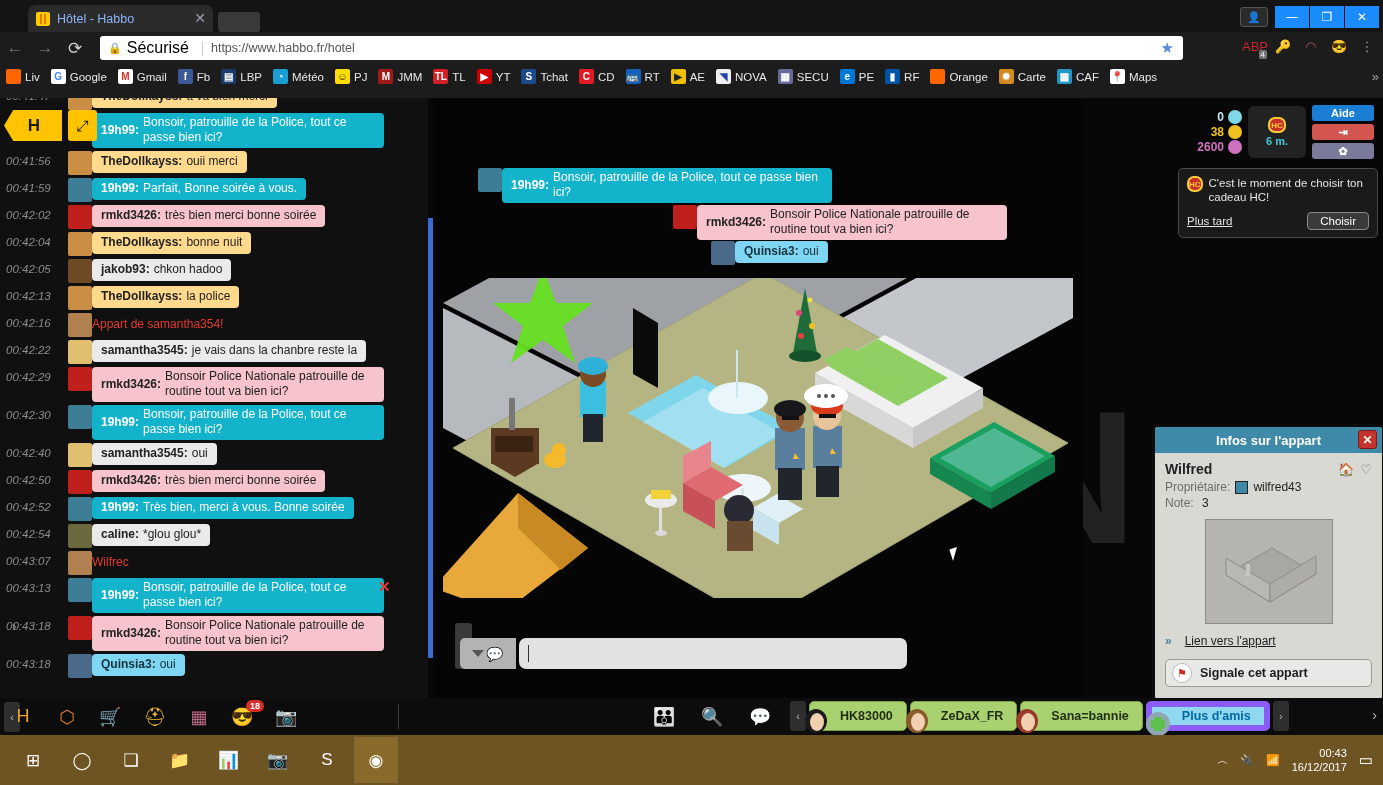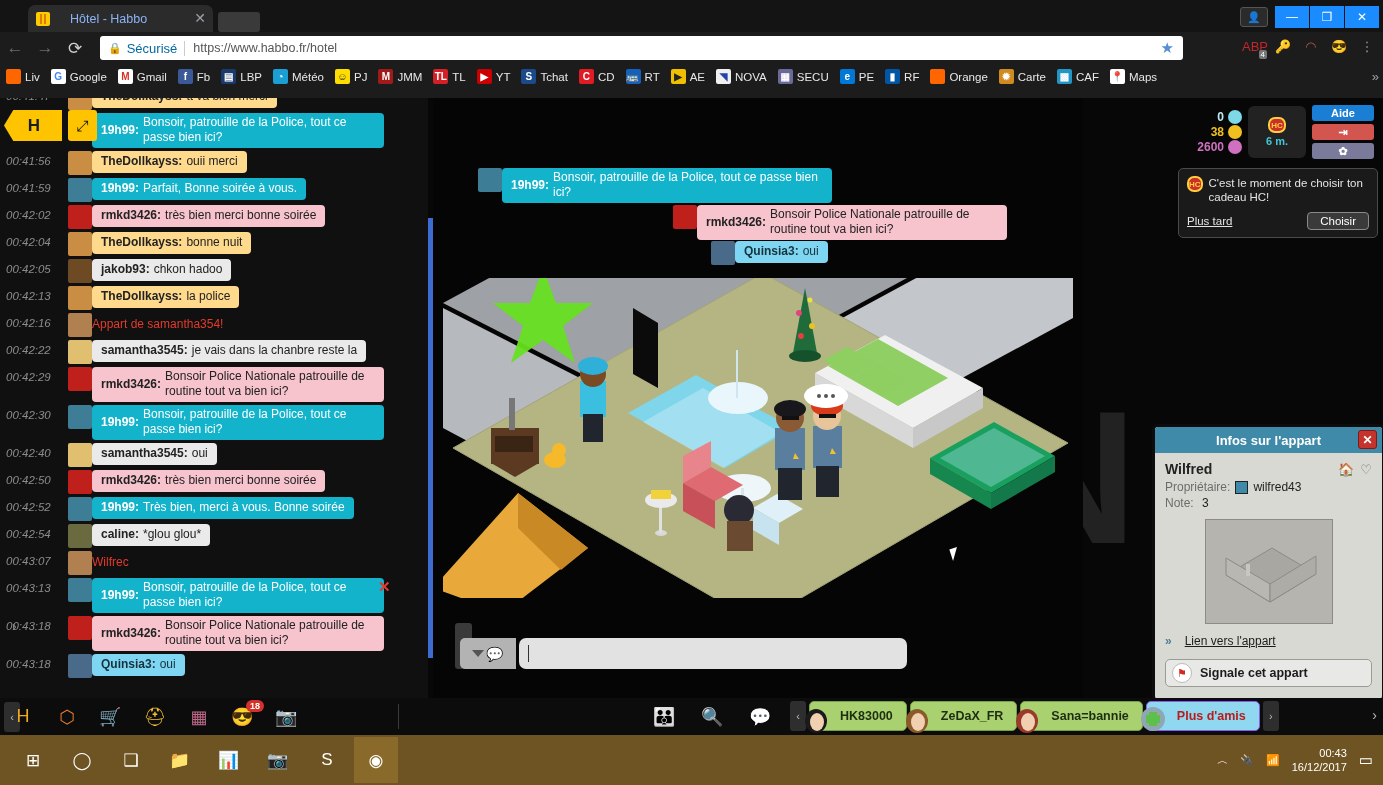--- a/index.html
+++ b/index.html
@@ -10,37 +10,37 @@
   
   .chrome-win { position:absolute; left:0; top:0; width:1383px; height:735px; background:#1c1c1c; }
   .titlebar { position:relative; height:32px; background:#141414; }
   .tab { position:absolute; left:28px; top:5px; width:185px; height:27px;
      background:#2b2b2b; border-radius:7px 7px 0 0; display:flex; align-items:center;
      padding:0 8px; }
   .tab-favicon { width:14px; height:14px; background:#ffcc00; border-radius:2px; margin-right:7px;
      position:relative; flex:none; }
   .tab-favicon:before { content:""; position:absolute; left:4px; top:2px; width:2px; height:10px; background:#e07a00;}
   .tab-favicon:after { content:""; position:absolute; left:8px; top:2px; width:2px; height:10px; background:#e07a00;}
-  .tab-title { color:#8ab4f8; font-size:12.5px; white-space:nowrap; overflow:hidden;margin-left:13px; }
+  .tab-title { color:#8ab4f8; font-size:12.5px; white-space:nowrap; overflow:hidden; }
   .tab-close { position:absolute; right:7px; top:6px; color:#9aa0a6; font-size:14px; line-height:14px; }
   .tab-ghost { position:absolute; left:218px; top:12px; width:42px; height:20px; background:#3a3a3a; border-radius:3px; }
   .wincontrols { position:absolute; right:4px; top:6px; display:flex; gap:1px; }
   .wc { width:34px; height:22px; background:#1a8cff; color:#fff; font-size:12px;
         display:flex; align-items:center; justify-content:center; }
   .profbtn { position:absolute; right:115px; top:7px; width:28px; height:20px; background:#2b2b2b;
         border:1px solid #555; border-radius:3px; display:flex; align-items:center; justify-content:center;
         color:#ccc; font-size:11px;}
 
   .omnirow { position:relative; height:32px; background:#1c1c1c; display:flex; align-items:center; }
   .navbtn { width:30px; text-align:center; color:#6d6d6d; font-size:17px; flex:none; }
   .navbtn.on { color:#cfcfcf; }
   .omnibox { position:absolute; left:100px; top:4px; right:200px; height:24px; background:#fff;
      border-radius:3px; display:flex; align-items:center; padding:0 8px; }
   .lock { color:#0b8043; font-size:11px; margin-right:5px; }
-  .secure { color:#0369a1; font-size:13px; margin-right:7px; }
+  .secure { color:#000000; font-size:16px; margin-right:13px; }
   .sep { width:1px; height:15px; background:#ccc; margin-right:8px; }
   .url { color:#555; font-size:12.5px; }
   .star { position:absolute; right:9px; top:3px; color:#5b8dd6; font-size:15px; }
   .ext-icons { position:absolute; right:6px; top:4px; display:flex; align-items:center; gap:8px; }
   .ext { width:20px; height:20px; display:flex; align-items:center; justify-content:center; font-size:13px; }
 
   .bookmarks { position:relative; height:25px; background:#1c1c1c; display:flex; align-items:center;
      padding-left:6px; overflow:hidden; }
   .bm { display:flex; align-items:center; margin-right:11px; flex:none; }
   .bm-ico { width:15px; height:15px; margin-right:4px; border-radius:2px; display:flex;
@@ -150,21 +150,21 @@
   .tb-notif{ position:absolute; right:-6px; top:-3px; background:#d5302a; color:#fff; font-size:9px;
      font-weight:bold; border-radius:8px; padding:1px 4px; }
   .tb-vsep { position:absolute; left:398px; top:6px; width:1px; height:25px; background:#3a3a3a; }
   .tb-mid { position:absolute; left:650px; top:0; height:37px; display:flex; align-items:center; gap:18px;}
   .friendbar { position:absolute; left:790px; top:3px; display:flex; align-items:center; gap:3px;}
   .fb-arrow{ width:16px;height:30px;background:#2e2e2e;border-radius:3px;color:#b9b9b9;font-size:11px;
      display:flex;align-items:center;justify-content:center;}
   .fchip { height:30px; border-radius:5px; display:flex; align-items:center; padding:0 13px 0 30px;
      position:relative; font-size:12.5px; font-weight:bold; color:#1f2d10; }
   .fchip.green { background:#a9d170; border:1px solid #78a046;justify-content:center;}
-  .fchip.blue  { background:#8fd8ef; border:1px solid #8b5cf6; color:#b91c1c;}
+  .fchip.blue  { background:#8fd8ef; border:6px solid #8b5cf6; color:#0369a1;}
   .fhead { position:absolute; left:-12px; top:-5px; width:36px; height:38px; }
   .scroll-right{ position:absolute; right:6px; top:9px; color:#b9b9b9; font-size:14px; }
 
   
   .taskbar { position:absolute; left:0; top:735px; width:1383px; height:50px; background:#6e5423; }
   .tbar-ico { position:absolute; top:10px; width:30px; height:30px; display:flex; align-items:center;
      justify-content:center; font-size:17px; color:#fff; }
   .tray { position:absolute; right:10px; top:0; height:50px; display:flex; align-items:center; gap:12px;
      color:#fff; font-size:11px;}
   .clock { text-align:right; line-height:14px; }

